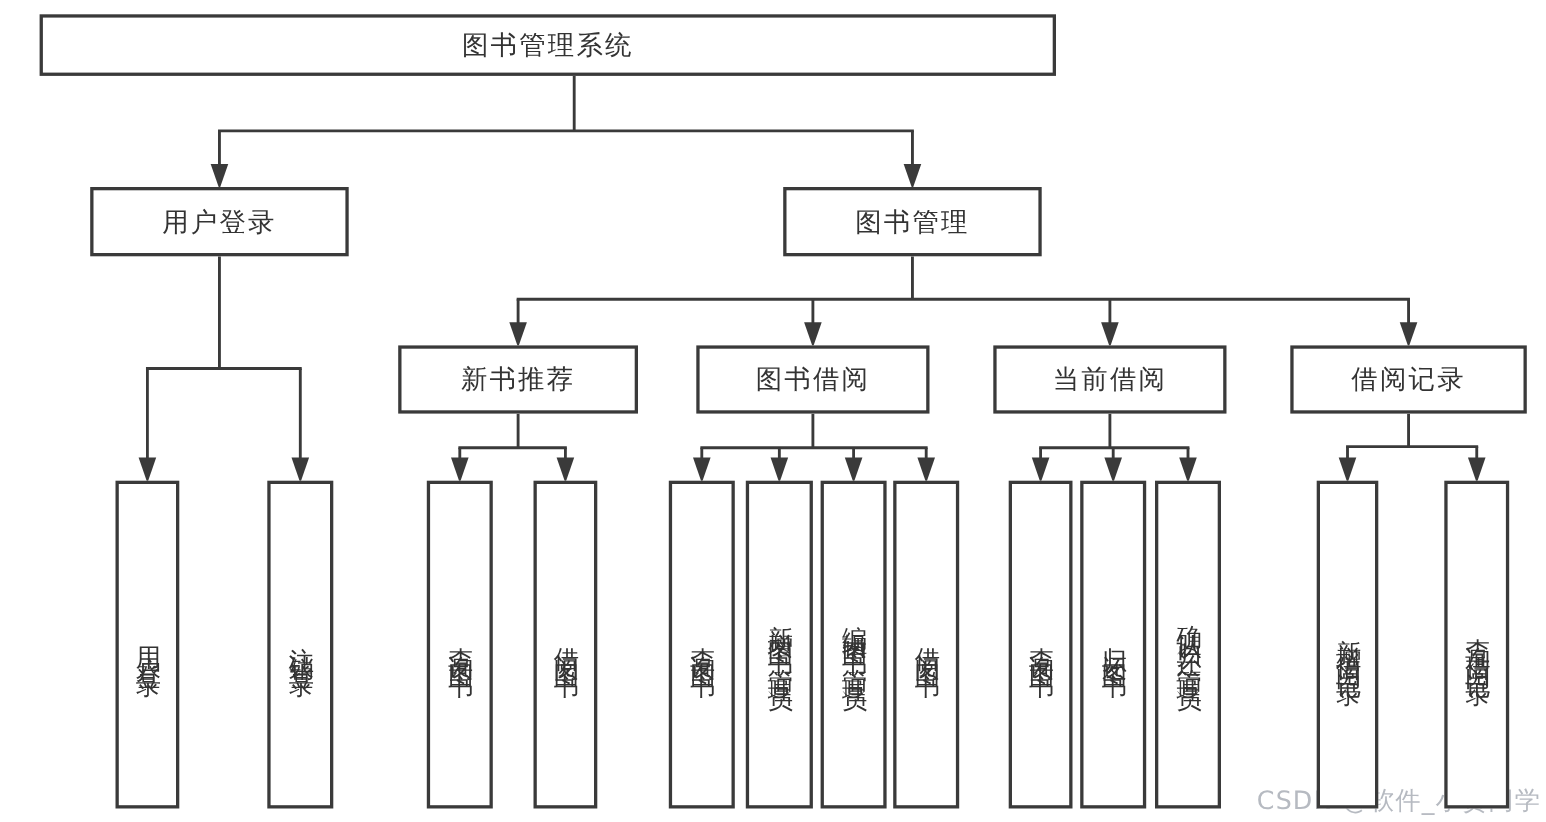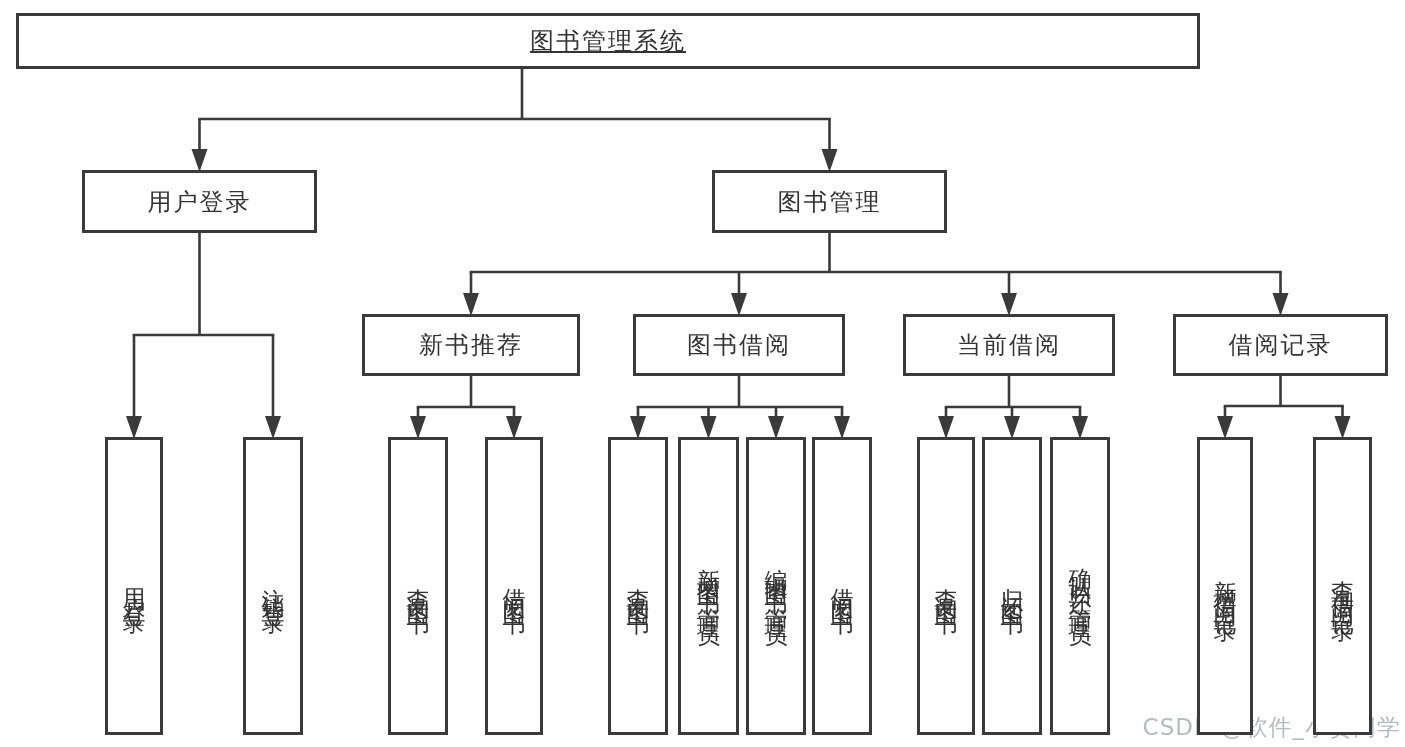--- a/index.html
+++ b/index.html
@@ -97,21 +97,21 @@
       <polygon points="1072,416 1088,416 1080,439" fill="#3a3a3a"></polygon>
       <line x1="1280.5" y1="376" x2="1280.5" y2="406" stroke="#3a3a3a" stroke-width="2.6"></line>
       <line x1="1223.7" y1="406" x2="1343.8" y2="406" stroke="#3a3a3a" stroke-width="2.6"></line>
       <line x1="1225" y1="406" x2="1225" y2="423" stroke="#3a3a3a" stroke-width="2.6"></line>
       <polygon points="1217,416 1233,416 1225,439" fill="#3a3a3a"></polygon>
       <line x1="1342.5" y1="406" x2="1342.5" y2="423" stroke="#3a3a3a" stroke-width="2.6"></line>
       <polygon points="1334.5,416 1350.5,416 1342.5,439" fill="#3a3a3a"></polygon>
     </svg>
 
   <div class="watermark">CSDN @软件_小贺同学</div>
-<div class="node h" style="left: 16px; top: 13px; width: 1184px; height: 56px; text-decoration: underline;">
+<div class="node h" style="left: 36px; top: 13px; width: 924px; height: 56px;">
       <span class="lbl">图书管理系统</span>
     </div>
     <div class="node h" style="left: 82px; top: 170px; width: 235px; height: 63px;">
       <span class="lbl">用户登录</span>
     </div>
     <div class="node h" style="left: 712px; top: 170px; width: 235px; height: 63px;">
       <span class="lbl">图书管理</span>
     </div>
     <div class="node h" style="left: 362px; top: 314px; width: 218px; height: 62px;">
       <span class="lbl">新书推荐</span>

